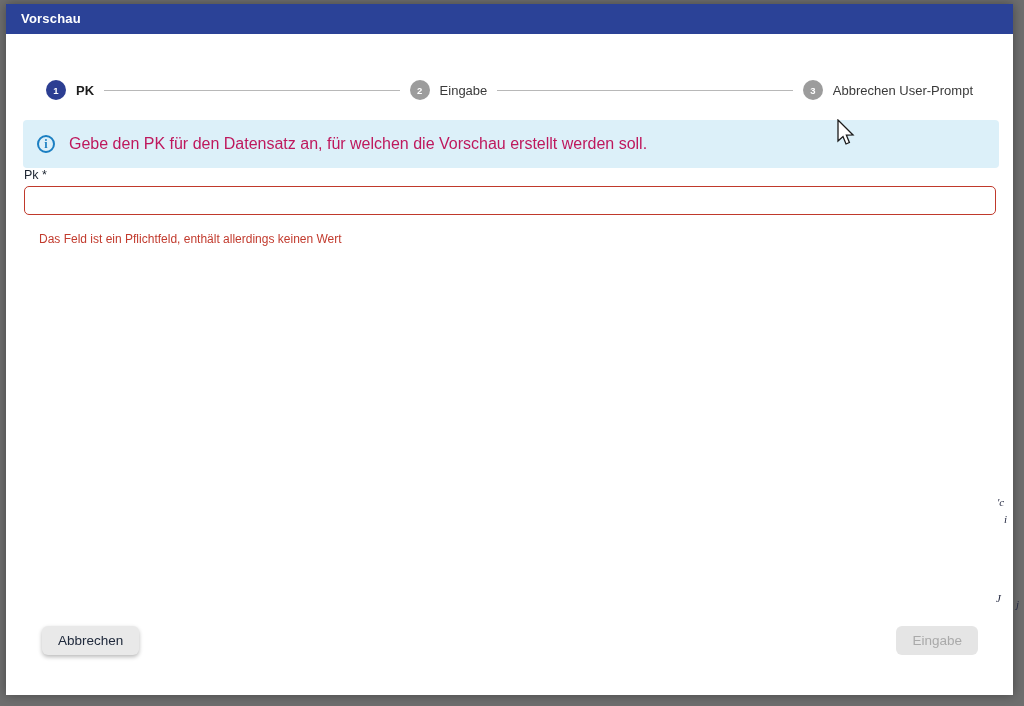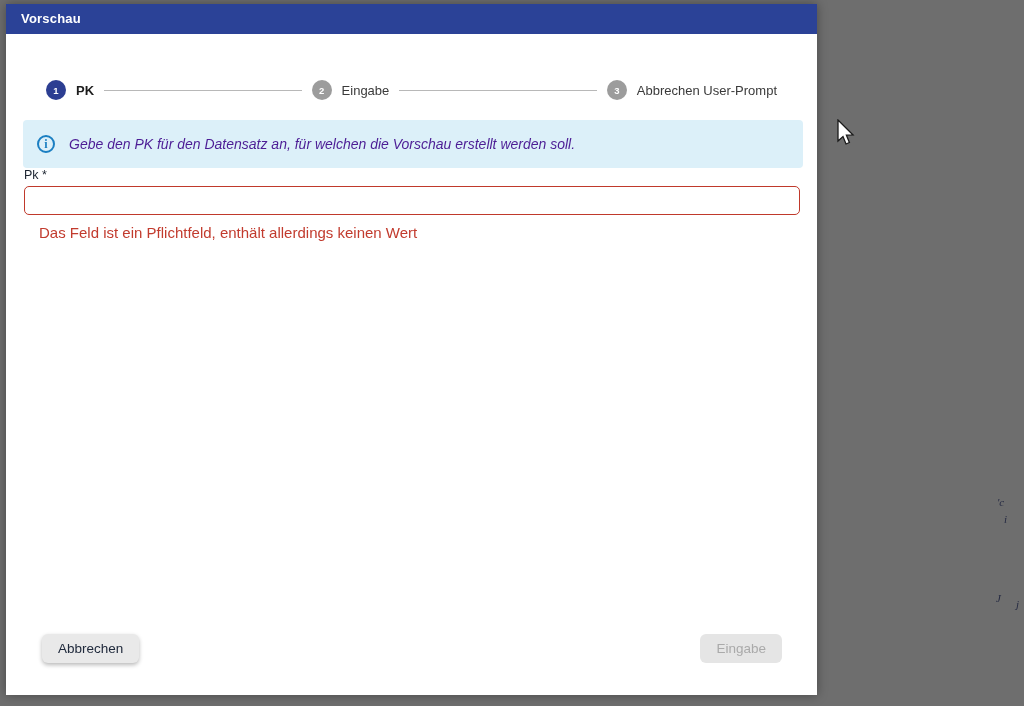--- a/index.html
+++ b/index.html
@@ -4,21 +4,21 @@
 <style>
   * { box-sizing: border-box; margin: 0; padding: 0; }
   html, body {
     width: 1024px; height: 706px; overflow: hidden;
     font-family: "Liberation Sans", "DejaVu Sans", sans-serif;
     background: #6e6e6e;
   }
   
   .modal {
     position: absolute; left: 6px; top: 4px;
-    width: 811px; height: 691px;
+    width: 1007px; height: 691px;
     background: #ffffff;
     display: flex; flex-direction: column;
     box-shadow: 0 0 10px rgba(0,0,0,0.35);
   }
   .titlebar {
     height: 30px; flex: 0 0 30px;
     background: #2b4297;
     color: #ffffff;
     font-size: 13px; font-weight: bold;
     line-height: 30px;
@@ -55,46 +55,46 @@
   .info-icon {
     width: 18px; height: 18px; flex: 0 0 18px;
     border: 2px solid #1b7fc2;
     border-radius: 50%;
     color: #1b7fc2;
     font-family: "Liberation Serif", serif;
     font-size: 12px; font-weight: bold; font-style: normal;
     display: flex; align-items: center; justify-content: center;
     line-height: 1;
   }
-  .banner-text { font-size: 14px; color: #4c1d95; font-style: italic; }
+  .banner-text { font-size: 16px; color: #be185d; }
   
   .form-area { padding: 0 17px 0 18px; }
   .field-label {
     font-size: 12.5px; color: #1c2430;
   }
   .pk-input {
     margin-top: 4px;
     width: 100%; height: 29px;
     border: 1px solid #c0392b;
     border-radius: 5px;
     background: #ffffff;
     outline: none;
     font-size: 13px; color: #222;
     padding: 0 8px;
   }
   .error-text {
-    margin-top: 9px;
+    margin-top: 17px;
     padding-left: 15px;
-    font-size: 15px;
+    font-size: 12px;
     color: #c23b2e;
   }
   
   .footer {
     margin-top: auto;
-    margin-bottom: 32px;
+    margin-bottom: 40px;
     padding: 0 35px 0 36px;
     display: flex; justify-content: space-between; align-items: center;
   }
   .btn {
     font-family: "Liberation Sans", sans-serif;
     font-size: 13.5px;
     border: none;
     border-radius: 6px;
     padding: 7px 16px;
     cursor: pointer;

